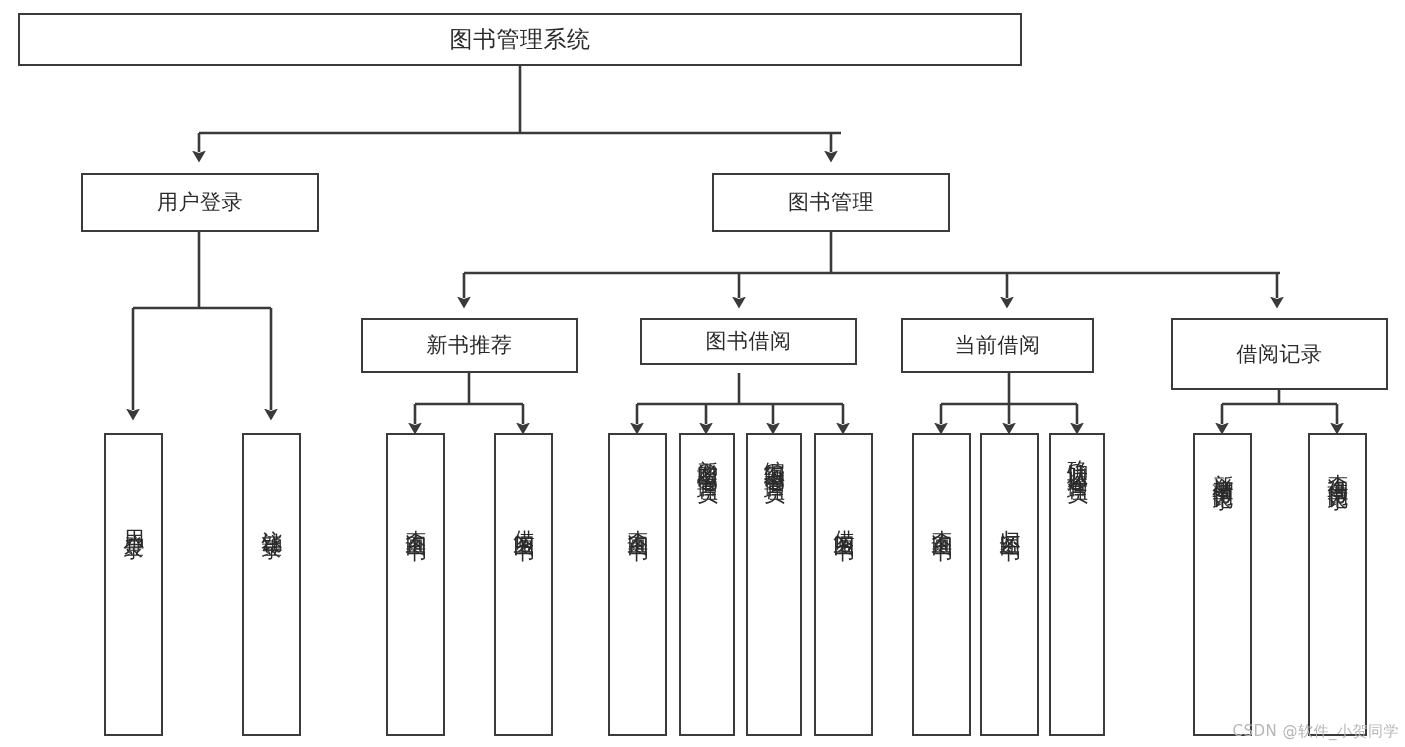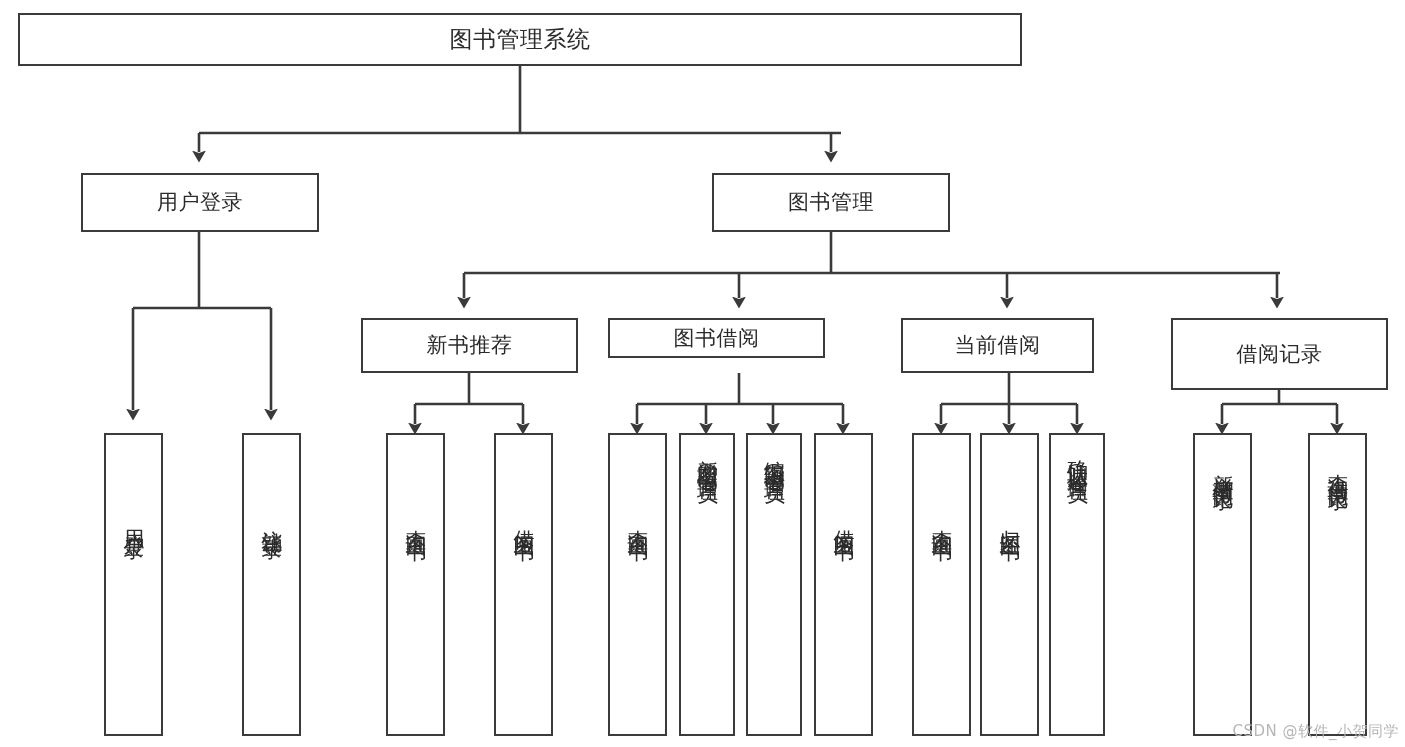--- a/index.html
+++ b/index.html
@@ -167,21 +167,21 @@
   </div>
 
   <div class="node branch" style="left:712px; top:173px; width:238px; height:59px;">
     <span class="label">图书管理</span>
   </div>
 
   <div class="node branch" style="left:361px; top:318px; width:217px; height:55px;">
     <span class="label">新书推荐</span>
   </div>
 
-  <div class="node branch" style="left:608px; top:318px; width:217px; height:40px;">
+  <div class="node branch" style="left:640px; top:318px; width:217px; height:47px;">
     <span class="label">图书借阅</span>
   </div>
 
   <div class="node branch" style="left:901px; top:318px; width:193px; height:55px;">
     <span class="label">当前借阅</span>
   </div>
 
   <div class="node branch" style="left:1171px; top:318px; width:217px; height:72px;">
     <span class="label">借阅记录</span>
   </div>

